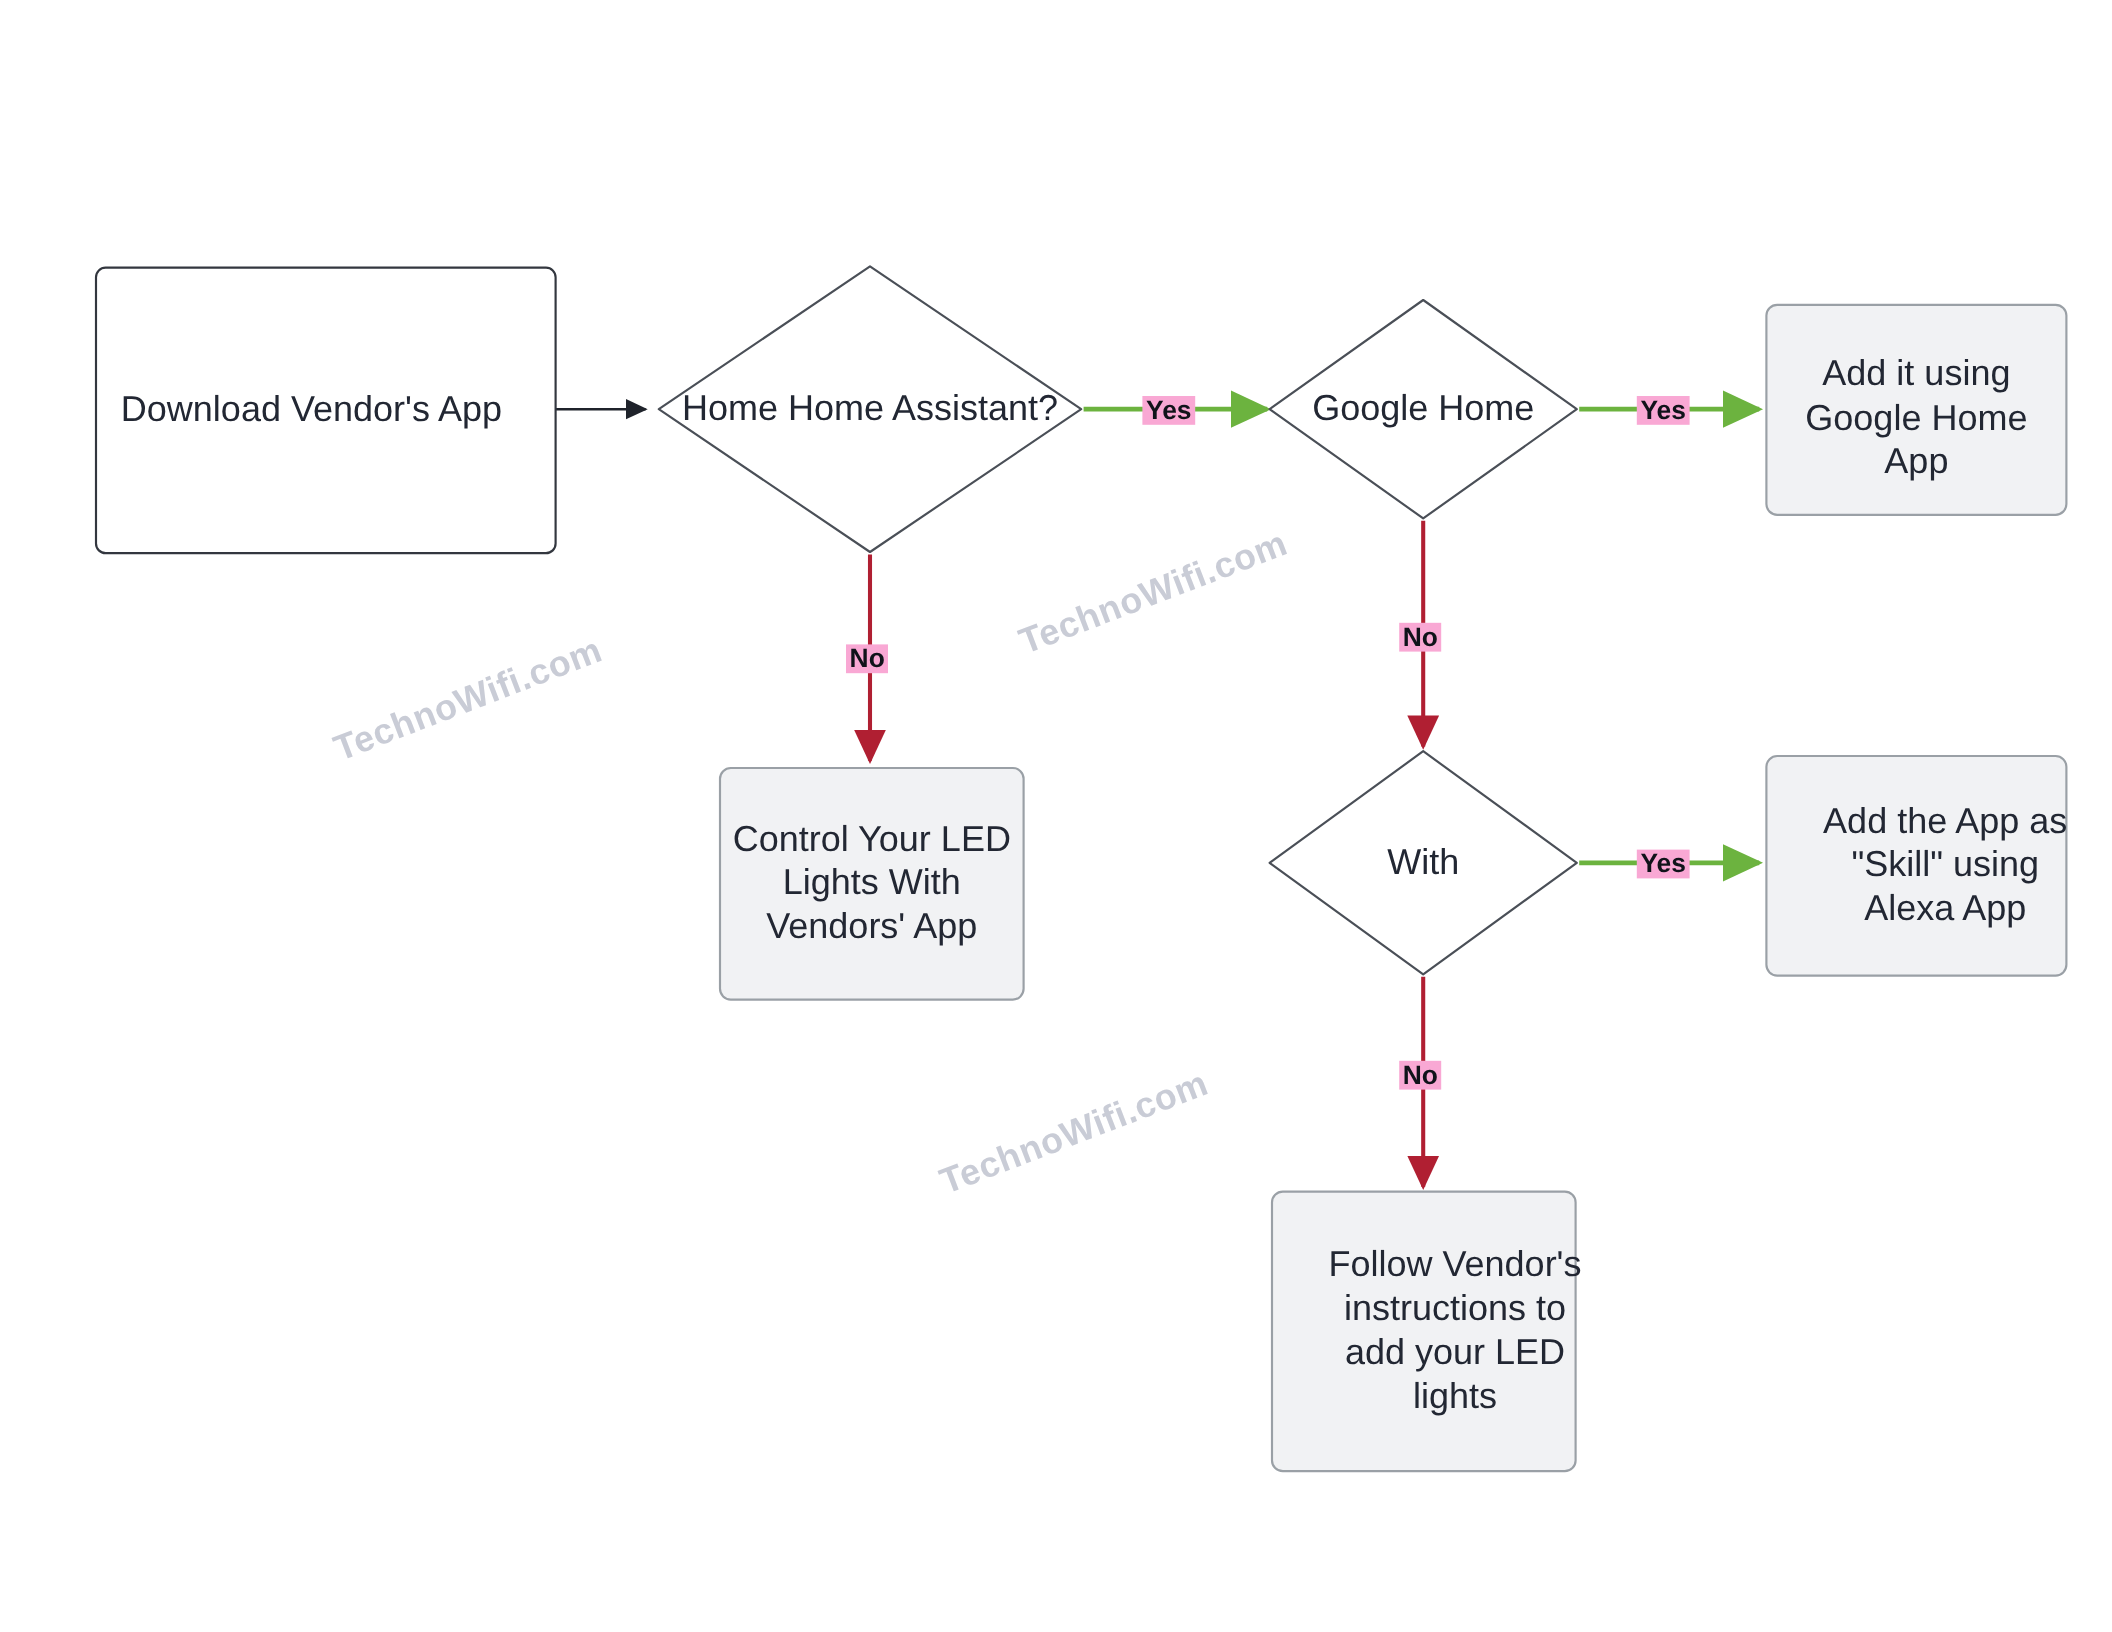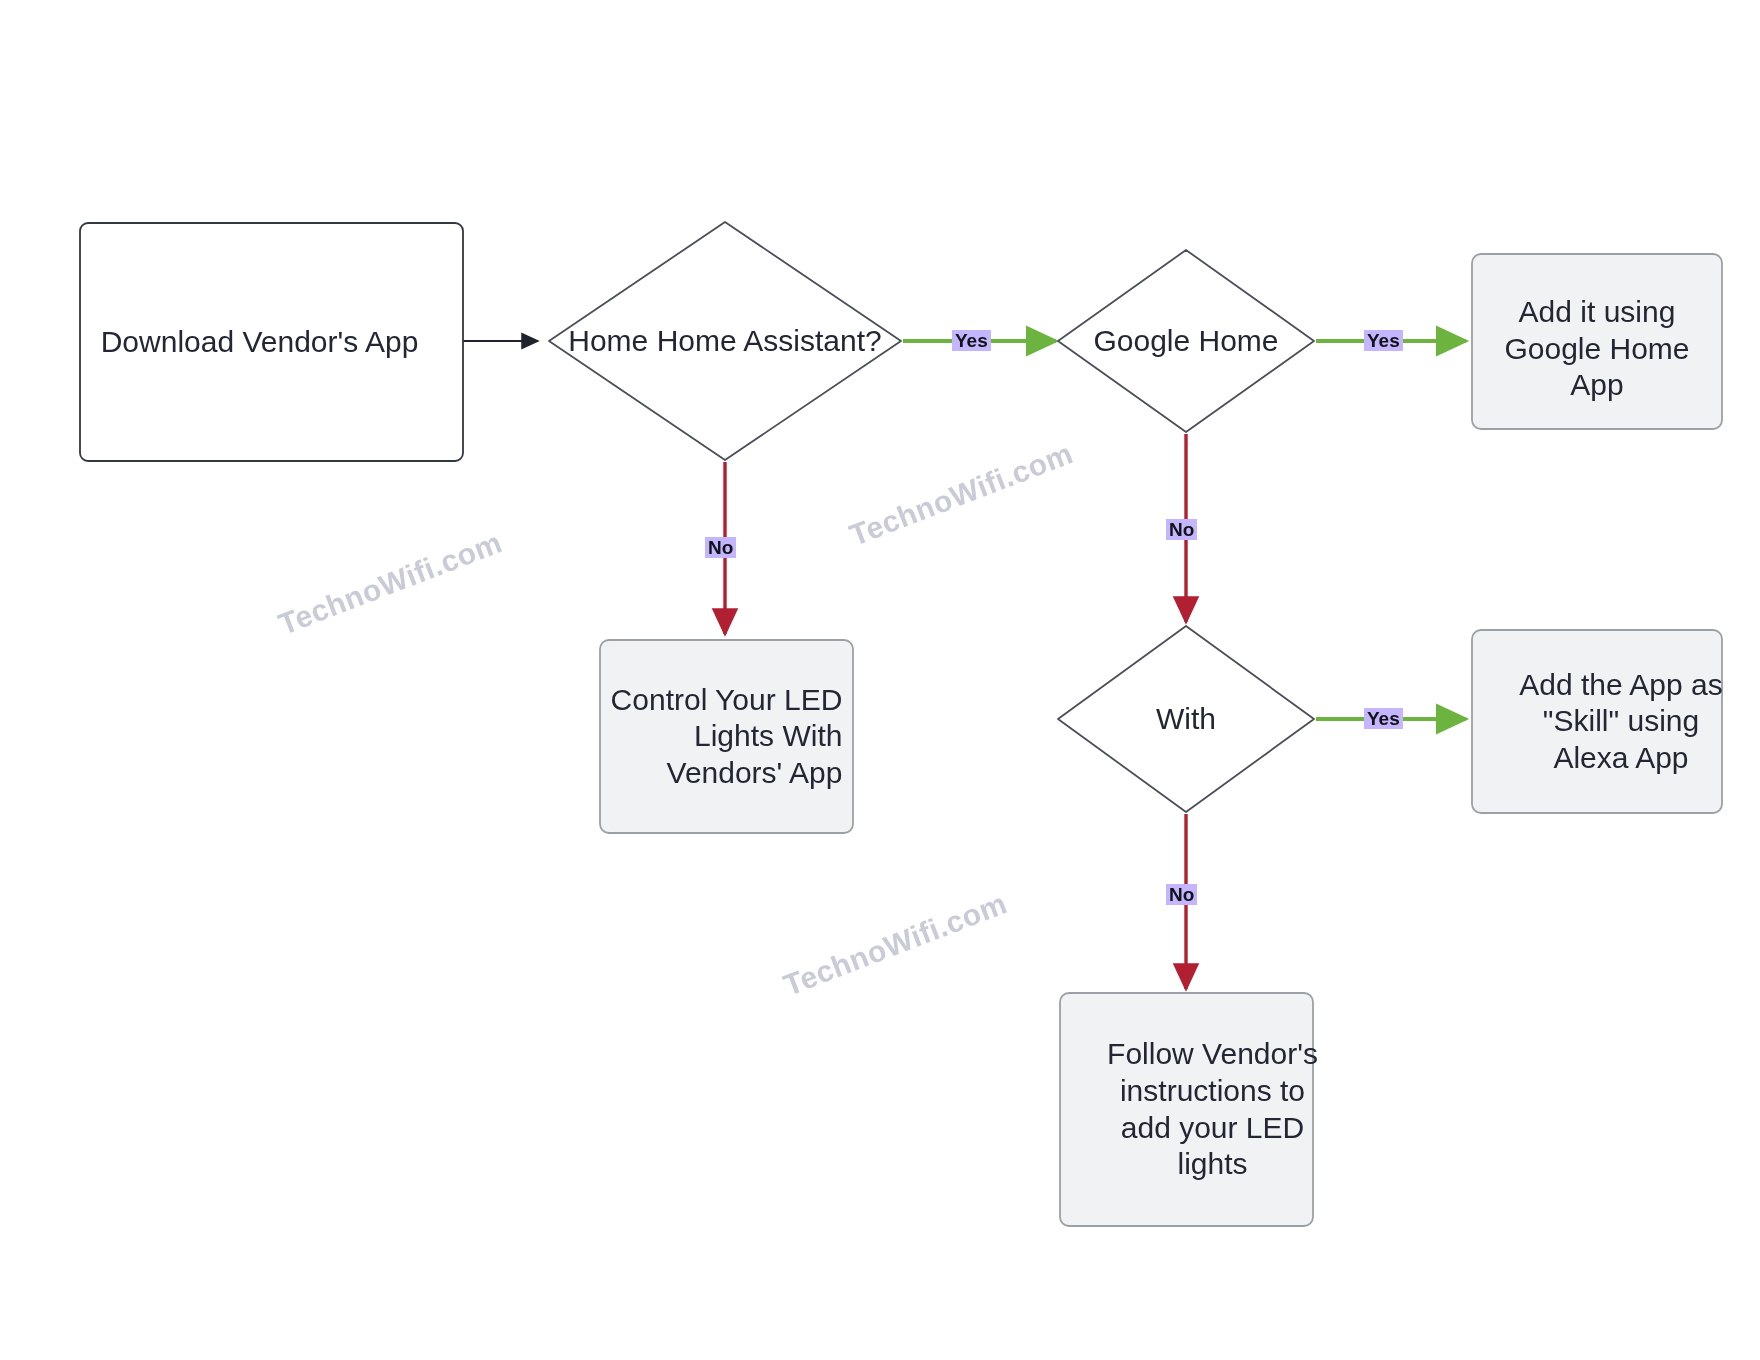--- a/index.html
+++ b/index.html
@@ -31,24 +31,24 @@
     color: #222733;
     font-size: 30px;
     line-height: 1.22;
     font-family: "Liberation Sans", sans-serif;
     pointer-events: none;
     white-space: pre-line;
   }
   .edge-label {
     position: absolute;
     font-family: "Liberation Sans", sans-serif;
-    font-size: 19px;
+    font-size: 22px;
     font-weight: bold;
     color: #10131a;
-    background: #c4b5fd;
+    background: #f9a8d4;
     padding: 1px 3px;
     text-align: center;
     line-height: 1;
   }
   .watermark {
     position: absolute;
     font-family: "Liberation Sans", sans-serif;
     font-size: 30px;
     font-weight: bold;
     color: #c9ccd6;
@@ -105,21 +105,21 @@
 
     <rect x="1472" y="630" width="250" height="183" rx="9" ry="9" fill="#f1f2f4" stroke="#9aa0a6" stroke-width="1.8"></rect>
 
     <rect x="1060" y="993" width="253" height="233" rx="9" ry="9" fill="#f1f2f4" stroke="#9aa0a6" stroke-width="1.8"></rect>
   </svg>
 
   <div class="node-label" style="left:80px; top:223px; width:359px; height:238px;">Download Vendor's App</div>
 
   <div class="node-label" style="left:549px; top:311px; width:352px; height:60px;">Home Home Assistant?</div>
 
-  <div class="node-label" style="left:600px; top:640px; width:253px; height:193px;text-align:right;">Control Your LED
+  <div class="node-label" style="left:600px; top:640px; width:253px; height:193px;">Control Your LED
 Lights With
 Vendors' App</div>
 
   <div class="node-label" style="left:1058px; top:311px; width:256px; height:60px;">Google Home</div>
 
   <div class="node-label" style="left:1472px; top:254px; width:250px; height:190px;">Add it using
 Google Home
 App</div>
 
   <div class="node-label" style="left:1058px; top:689px; width:256px; height:60px;">With</div>

